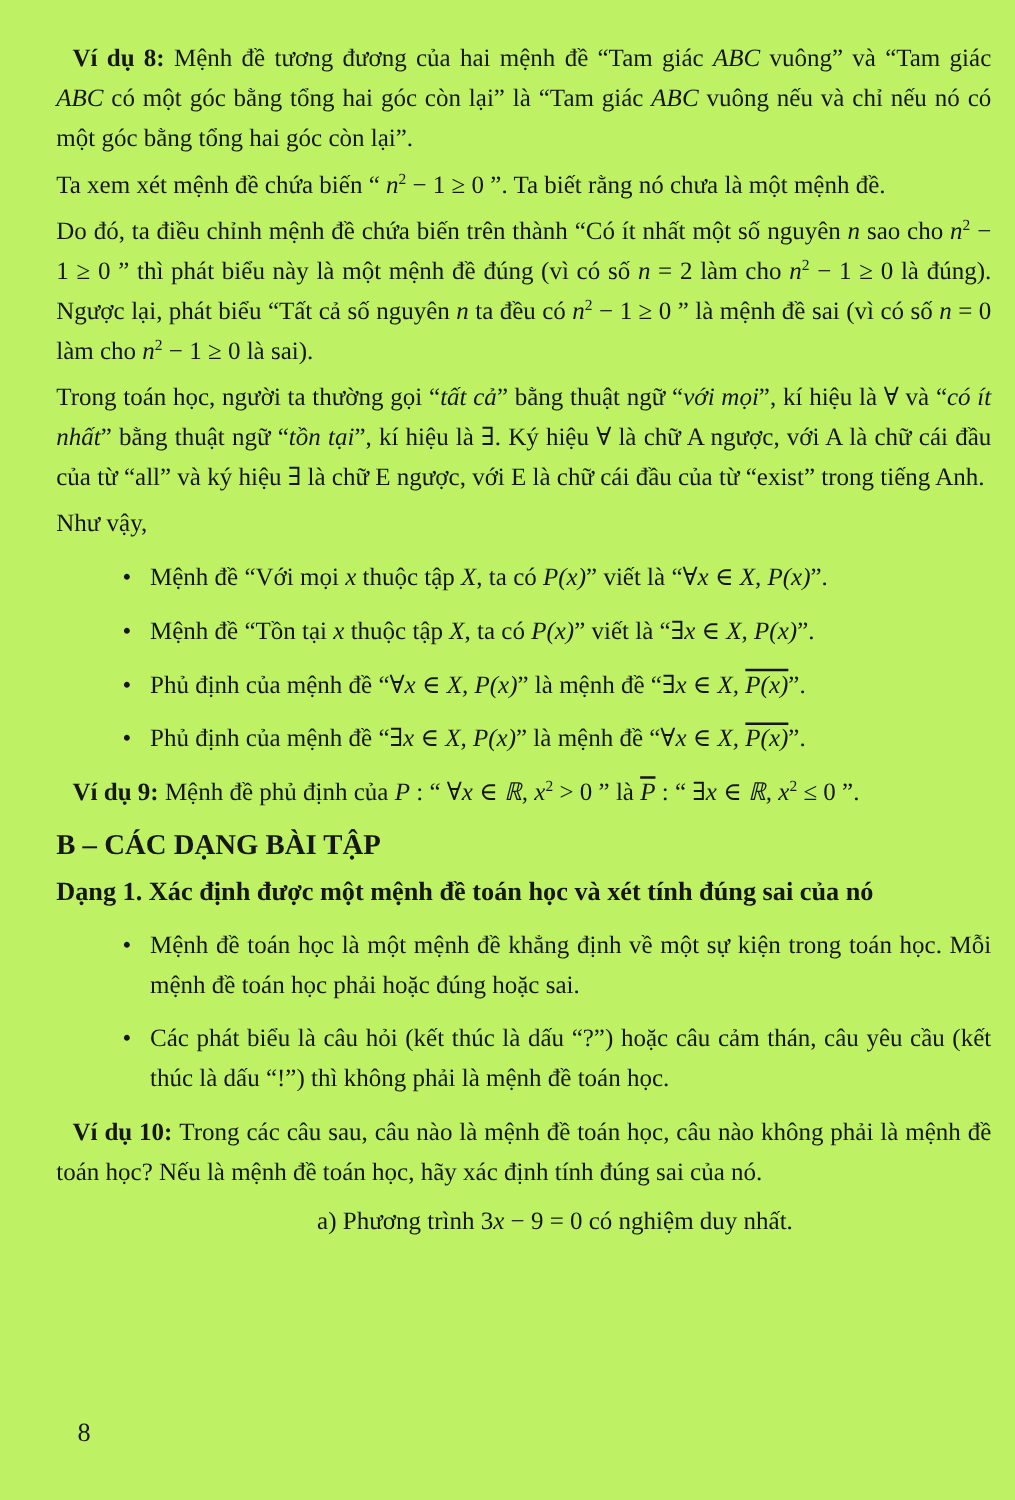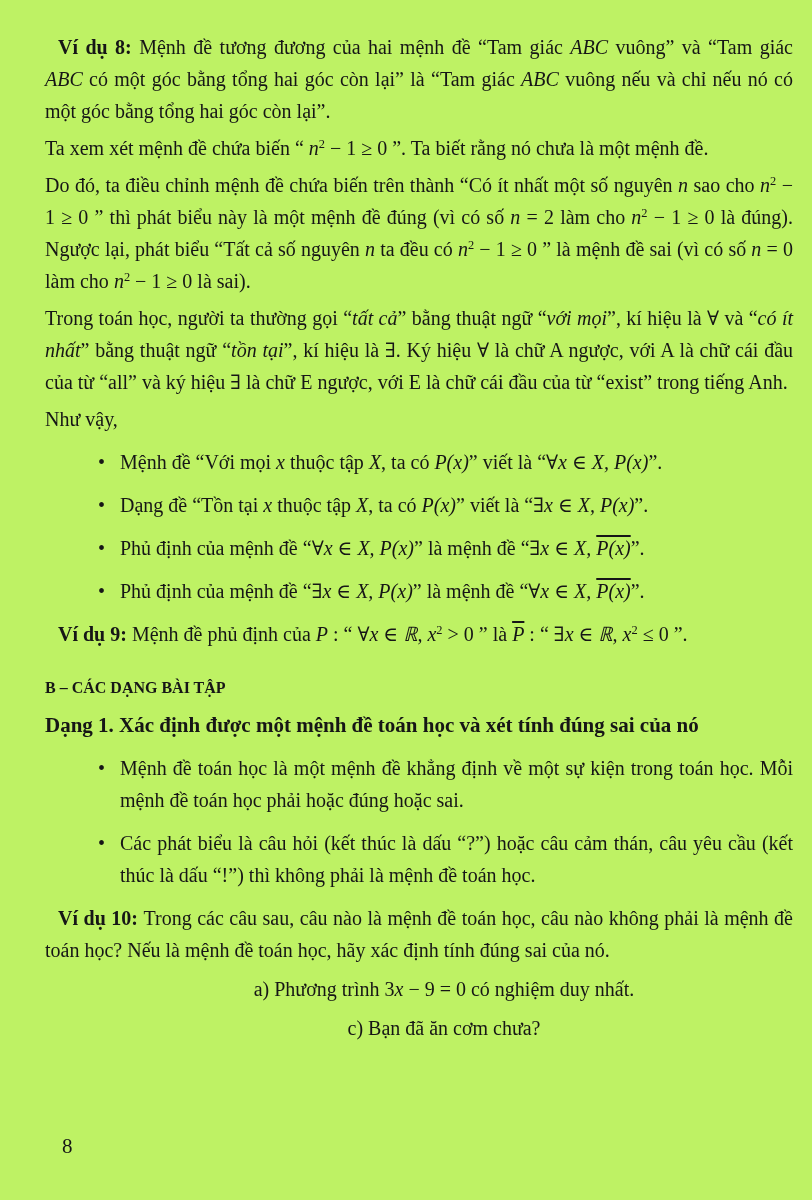--- a/index.html
+++ b/index.html
@@ -12,21 +12,21 @@
     color: #161616;
     font-family: "Liberation Serif", "DejaVu Serif", serif;
     font-size: 20px;
     line-height: 32px;
     padding: 26px 19px 0 45px;
     overflow: hidden;
   }
   .blk { text-align: justify; }
   .blk-p   { margin: 5px 0; }
   .blk-example { text-indent: 13px; }
-  .blk-h1  { font-weight: bold; font-size: 16px; margin: 22px 0 4px; text-align: left; }
+  .blk-h1  { font-weight: bold; font-size: 23px; margin: 10px 0 4px; text-align: left; }
   .blk-h2  { font-weight: bold; font-size: 21px; margin: 5px 0; text-align: left; }
   .blk-pi  { font-style: italic; margin: 5px 0; text-align: left; }
   .blk-li  { position: relative; padding-left: 75px; margin: 11px 0; }
   .blk-li .bullet { position: absolute; left: 53px; top: 0; }
   .blk-sub { padding-left: 50px; margin: 7px 0; text-align: center; }
   .seg-n  { font-style: normal; }
   .seg-b  { font-weight: bold; }
   .seg-i  { font-style: italic; }
   .seg-f  { font-style: italic; }
   .seg-fo { font-style: italic; text-decoration: overline; }
@@ -42,27 +42,26 @@
 <body>
 
 <div class="page">
   <main>
       <div class="blk blk-p blk-example"><span class="seg-b">Ví dụ 8: </span><span class="seg-n">Mệnh đề tương đương của hai mệnh đề “Tam giác </span><span class="seg-i">ABC</span><span class="seg-n"> vuông” và “Tam giác </span><span class="seg-i">ABC</span><span class="seg-n"> có một góc bằng tổng hai góc còn lại” là “Tam giác </span><span class="seg-i">ABC</span><span class="seg-n"> vuông nếu và chỉ nếu nó có một góc bằng tổng hai góc còn lại”.</span></div>
       <div class="blk blk-p"><span class="seg-n">Ta xem xét mệnh đề chứa biến “ </span><span class="seg-f">n</span><span class="seg-sup">2</span><span class="seg-n"> − 1 ≥ 0 ”. Ta biết rằng nó chưa là một mệnh đề.</span></div>
       <div class="blk blk-p"><span class="seg-n">Do đó, ta điều chỉnh mệnh đề chứa biến trên thành “Có ít nhất một số nguyên </span><span class="seg-f">n</span><span class="seg-n"> sao cho </span><span class="seg-f">n</span><span class="seg-sup">2</span><span class="seg-n"> − 1 ≥ 0 ” thì phát biểu này là một mệnh đề đúng (vì có số </span><span class="seg-f">n</span><span class="seg-n"> = 2 làm cho </span><span class="seg-f">n</span><span class="seg-sup">2</span><span class="seg-n"> − 1 ≥ 0 là đúng). Ngược lại, phát biểu “Tất cả số nguyên </span><span class="seg-f">n</span><span class="seg-n"> ta đều có </span><span class="seg-f">n</span><span class="seg-sup">2</span><span class="seg-n"> − 1 ≥ 0 ” là mệnh đề sai (vì có số </span><span class="seg-f">n</span><span class="seg-n"> = 0 làm cho </span><span class="seg-f">n</span><span class="seg-sup">2</span><span class="seg-n"> − 1 ≥ 0 là sai).</span></div>
       <div class="blk blk-p"><span class="seg-n">Trong toán học, người ta thường gọi “</span><span class="seg-i">tất cả</span><span class="seg-n">” bằng thuật ngữ “</span><span class="seg-i">với mọi</span><span class="seg-n">”, kí hiệu là ∀ và “</span><span class="seg-i">có ít nhất</span><span class="seg-n">” bằng thuật ngữ “</span><span class="seg-i">tồn tại</span><span class="seg-n">”, kí hiệu là ∃. Ký hiệu ∀ là chữ A ngược, với A là chữ cái đầu của từ “all” và ký hiệu ∃ là chữ E ngược, với E là chữ cái đầu của từ “exist” trong tiếng Anh.</span></div>
       <div class="blk blk-p"><span class="seg-n">Như vậy,</span></div>
       <div class="blk blk-li"><span class="bullet">•</span><span class="seg-n">Mệnh đề “Với mọi </span><span class="seg-f">x</span><span class="seg-n"> thuộc tập </span><span class="seg-f">X</span><span class="seg-n">, ta có </span><span class="seg-f">P(x)</span><span class="seg-n">” viết là “</span><span class="seg-f">∀x ∈ X, P(x)</span><span class="seg-n">”.</span></div>
-      <div class="blk blk-li"><span class="bullet">•</span><span class="seg-n">Dạng đề “Tồn tại </span><span class="seg-f">x</span><span class="seg-n"> thuộc tập </span><span class="seg-f">X</span><span class="seg-n">, ta có </span><span class="seg-f">P(x)</span><span class="seg-n">” viết là “</span><span class="seg-f">∃x ∈ X, P(x)</span><span class="seg-n">”.</span></div>
+      <div class="blk blk-li"><span class="bullet">•</span><span class="seg-n">Mệnh đề “Tồn tại </span><span class="seg-f">x</span><span class="seg-n"> thuộc tập </span><span class="seg-f">X</span><span class="seg-n">, ta có </span><span class="seg-f">P(x)</span><span class="seg-n">” viết là “</span><span class="seg-f">∃x ∈ X, P(x)</span><span class="seg-n">”.</span></div>
       <div class="blk blk-li"><span class="bullet">•</span><span class="seg-n">Phủ định của mệnh đề “</span><span class="seg-f">∀x ∈ X, P(x)</span><span class="seg-n">” là mệnh đề “</span><span class="seg-f">∃x ∈ X, </span><span class="seg-fo">P(x)</span><span class="seg-n">”.</span></div>
       <div class="blk blk-li"><span class="bullet">•</span><span class="seg-n">Phủ định của mệnh đề “</span><span class="seg-f">∃x ∈ X, P(x)</span><span class="seg-n">” là mệnh đề “</span><span class="seg-f">∀x ∈ X, </span><span class="seg-fo">P(x)</span><span class="seg-n">”.</span></div>
       <div class="blk blk-p blk-example"><span class="seg-b">Ví dụ 9: </span><span class="seg-n">Mệnh đề phủ định của </span><span class="seg-f">P</span><span class="seg-n"> : “ </span><span class="seg-f">∀x ∈ ℝ, x</span><span class="seg-sup">2</span><span class="seg-n"> &gt; 0 ” là </span><span class="seg-fo">P</span><span class="seg-n"> : “ </span><span class="seg-f">∃x ∈ ℝ, x</span><span class="seg-sup">2</span><span class="seg-n"> ≤ 0 ”.</span></div>
       <div class="blk blk-h1"><span class="seg-b">B – CÁC DẠNG BÀI TẬP</span></div>
       <div class="blk blk-h2"><span class="seg-b">Dạng 1. Xác định được một mệnh đề toán học và xét tính đúng sai của nó</span></div>
       <div class="blk blk-li"><span class="bullet">•</span><span class="seg-n">Mệnh đề toán học là một mệnh đề khẳng định về một sự kiện trong toán học. Mỗi mệnh đề toán học phải hoặc đúng hoặc sai.</span></div>
       <div class="blk blk-li"><span class="bullet">•</span><span class="seg-n">Các phát biểu là câu hỏi (kết thúc là dấu “?”) hoặc câu cảm thán, câu yêu cầu (kết thúc là dấu “!”) thì không phải là mệnh đề toán học.</span></div>
       <div class="blk blk-p blk-example"><span class="seg-b">Ví dụ 10: </span><span class="seg-n">Trong các câu sau, câu nào là mệnh đề toán học, câu nào không phải là mệnh đề toán học? Nếu là mệnh đề toán học, hãy xác định tính đúng sai của nó.</span></div>
       <div class="blk blk-sub"><span class="seg-n">a) Phương trình 3</span><span class="seg-f">x</span><span class="seg-n"> − 9 = 0 có nghiệm duy nhất.</span></div>
-      <div class="blk blk-sub"><span class="seg-n">c) Bạn đã ăn cơm chưa?</span></div>
       <div class="blk blk-sub"></div>
     </main>
   <div class="page-number">8</div>
 </div>
 
 </body></html>

